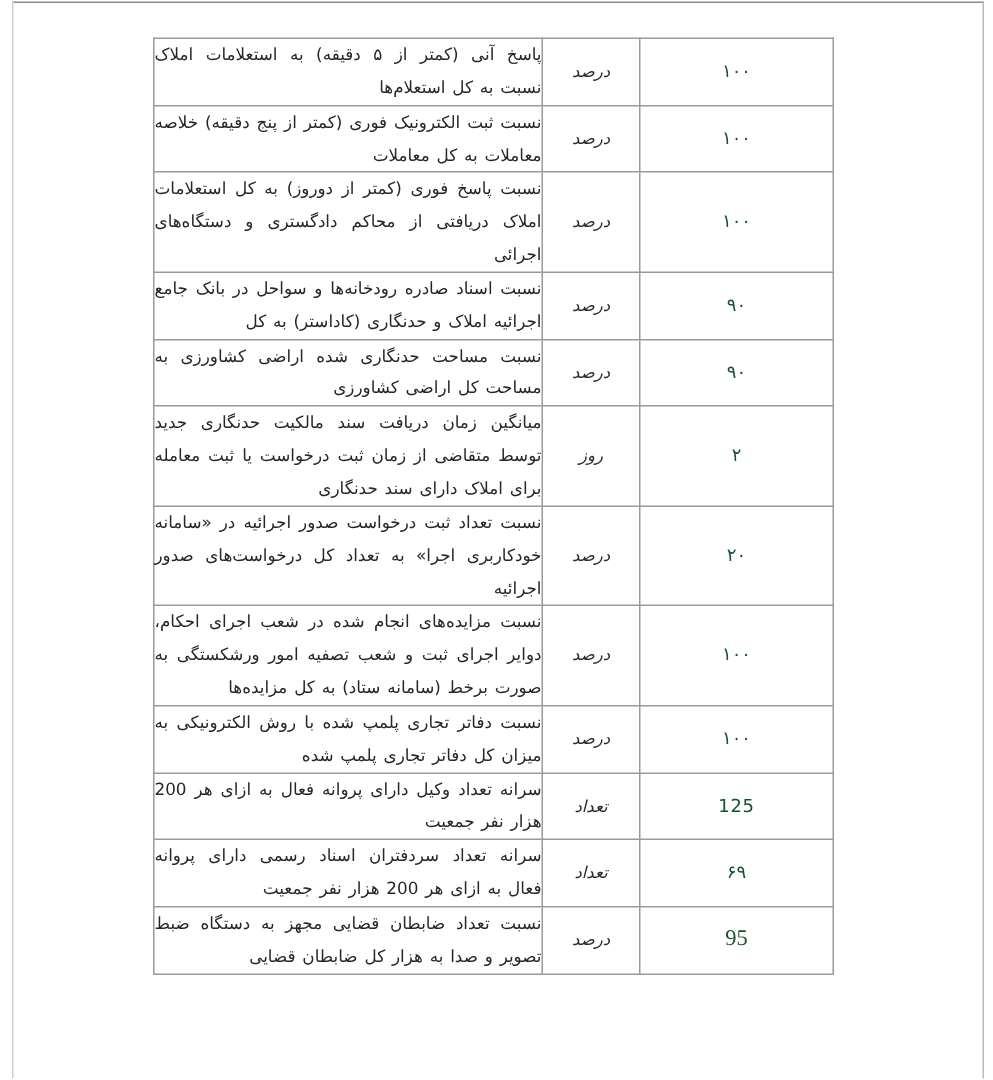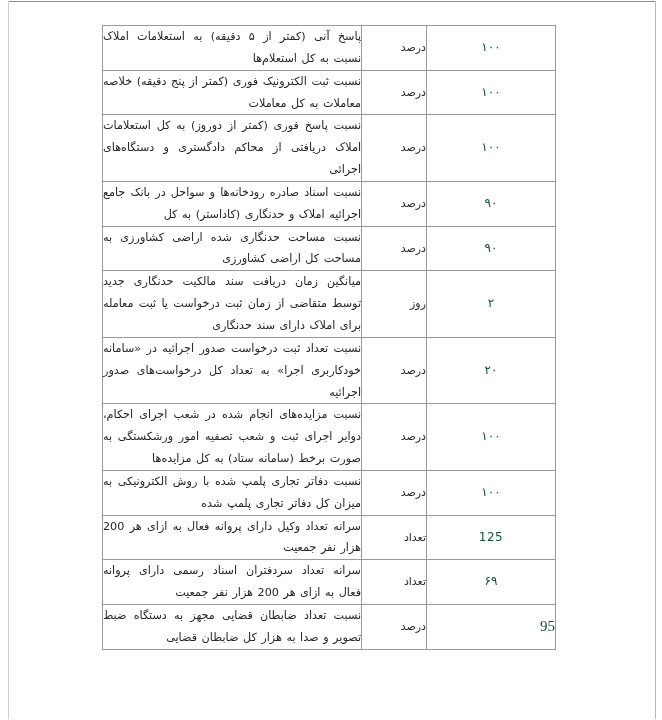--- a/index.html
+++ b/index.html
@@ -78,39 +78,39 @@
     text-align: justify;
     text-align-last: right;
     font-size: 11.2px;
     line-height: 1.95;
     letter-spacing: -0.1px;
     color: #262626;
     word-spacing: 1px;
     margin-top: 28px;
   }
   .cell-unit {
-    text-align: right;
+    text-align: center;
     font-size: 11px;
     line-height: 1.8;
     color: #2b2b2b;
     padding: 6px 2px;
+    font-style: italic;
   }
   .cell-value {
     text-align: center;
     font-size: 12px;
     line-height: 1.8;
     color: #14532d;
     padding: 6px 2px;
     letter-spacing: 0.5px;
   }
   .cell-value.latin {
     font-family: "Liberation Serif", "DejaVu Serif", serif;
     font-size: 15px;
     letter-spacing: 0;
-    text-align: right;
   }
 </style>
 </head>
 <body>
 
 <div id="page-sheet">
 
   <div class="page-rule-top"></div>
   <div class="page-rule-left"></div>
   <div class="page-rule-right"></div>

